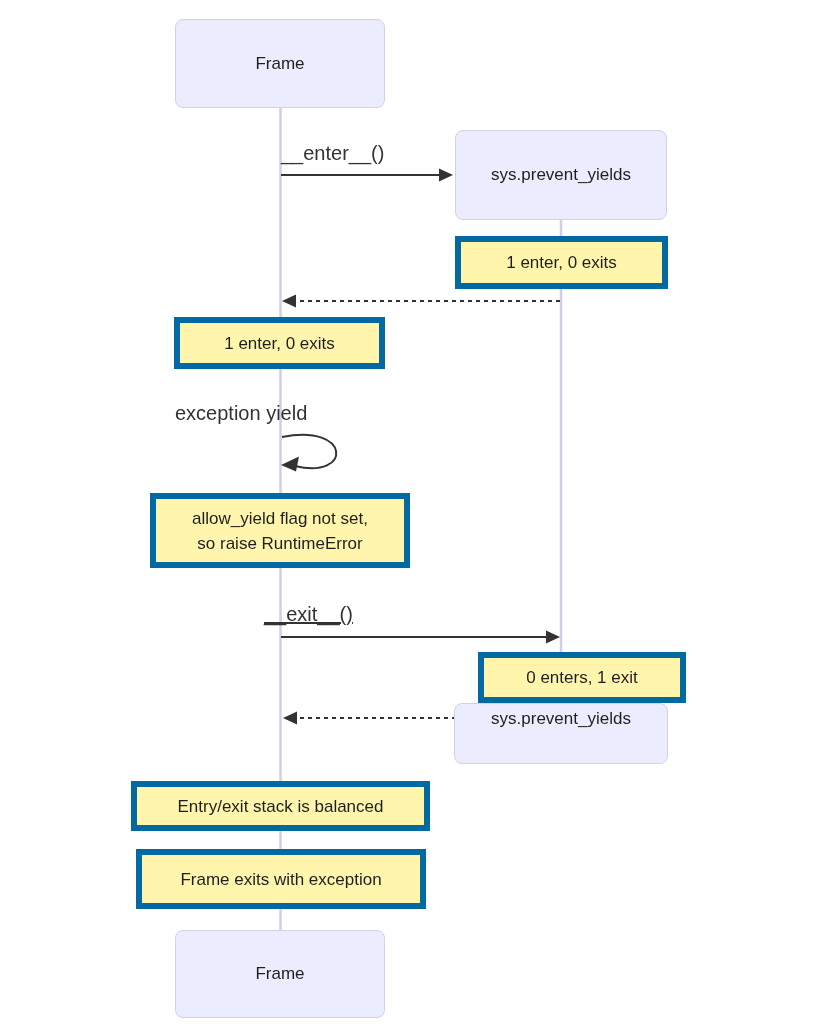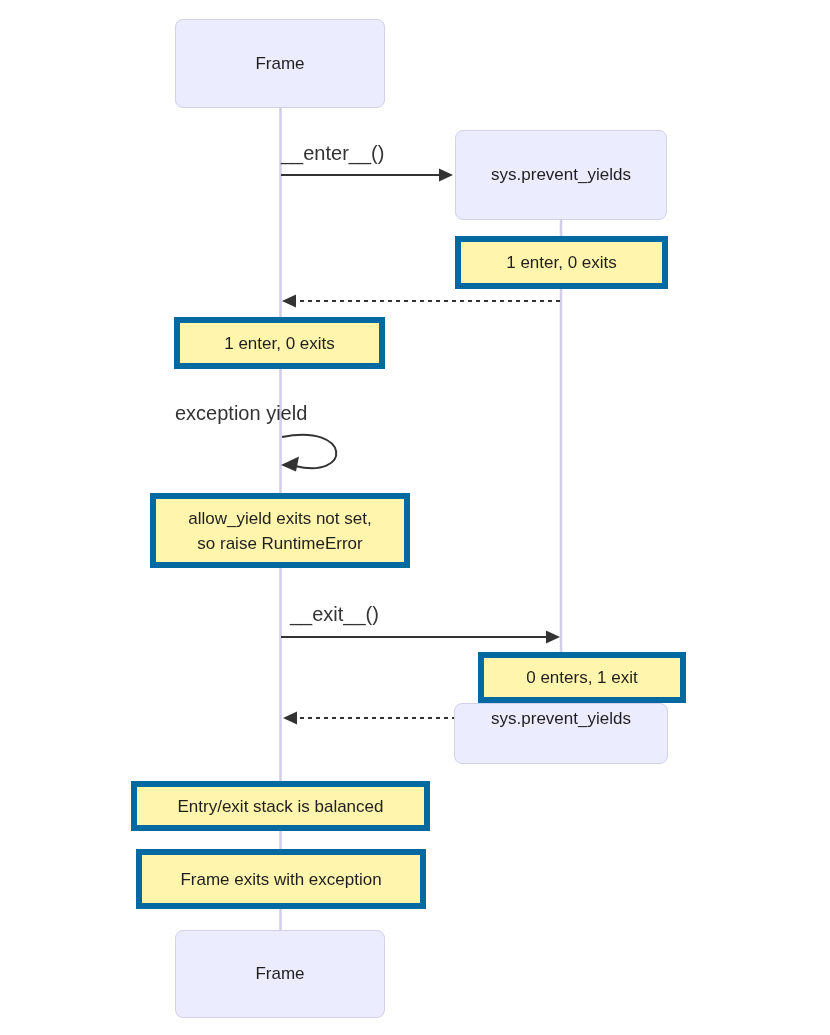--- a/index.html
+++ b/index.html
@@ -83,29 +83,29 @@
     <line x1="560" y1="718" x2="297" y2="718" stroke="#333333" stroke-width="2" stroke-dasharray="4,4"></line>
     <polygon points="283,718 297,711.5 297,724.5" fill="#333333"></polygon>
   </svg>
 
   <div class="actor" style="left:175px; top:19px; width:210px; height:89px;">Frame</div>
 
   <div class="actor" style="left:455px; top:130px; width:212px; height:90px;">sys.prevent_yields</div>
 
   <div class="msg-label" style="left:281px; top:142px; width:166px;">__enter__()</div>
 
-  <div class="msg-label" style="left:290px; top:603px; width:280px;">__exit__()</div>
+  <div class="msg-label" style="left:264px; top:603px; width:280px;text-decoration:underline;">__exit__()</div>
 
   <div class="msg-label" style="left:175px; top:402px; width:210px;">exception yield</div>
 
   <div class="note" style="left:455px; top:236px; width:213px; height:53px;">1 enter, 0 exits</div>
 
   <div class="note" style="left:174px; top:317px; width:211px; height:52px;">1 enter, 0 exits</div>
 
-  <div class="note" style="left:150px; top:493px; width:260px; height:75px;">allow_yield exits not set,
+  <div class="note" style="left:150px; top:493px; width:260px; height:75px;">allow_yield flag not set,
 so raise RuntimeError</div>
 
   <div class="note" style="left:478px; top:652px; width:208px; height:51px;">0 enters, 1 exit</div>
 
   <div class="actor top-aligned" style="left:454px; top:703px; width:214px; height:61px;">sys.prevent_yields</div>
 
   <div class="note" style="left:131px; top:781px; width:299px; height:50px;">Entry/exit stack is balanced</div>
 
   <div class="note" style="left:136px; top:849px; width:290px; height:60px;">Frame exits with exception</div>
 

